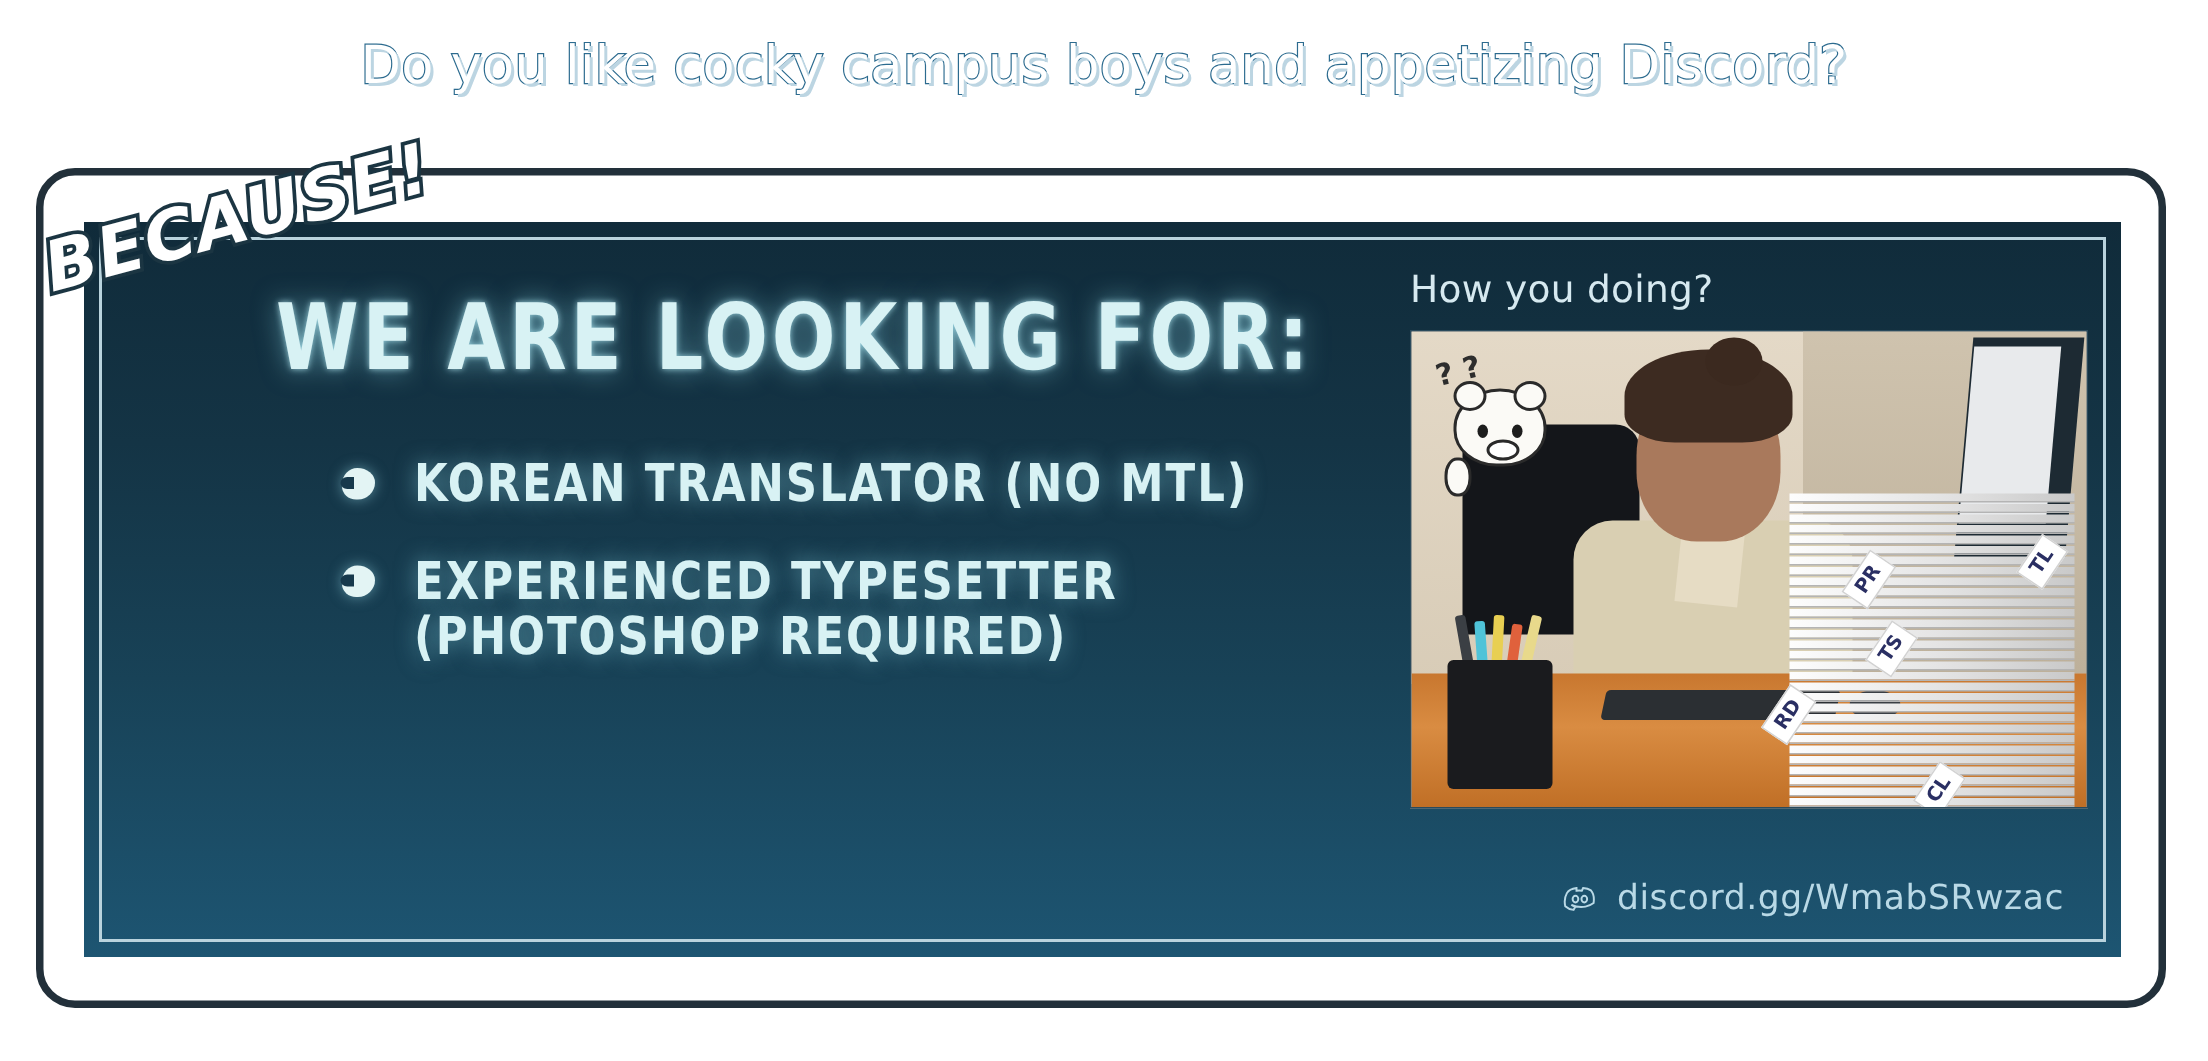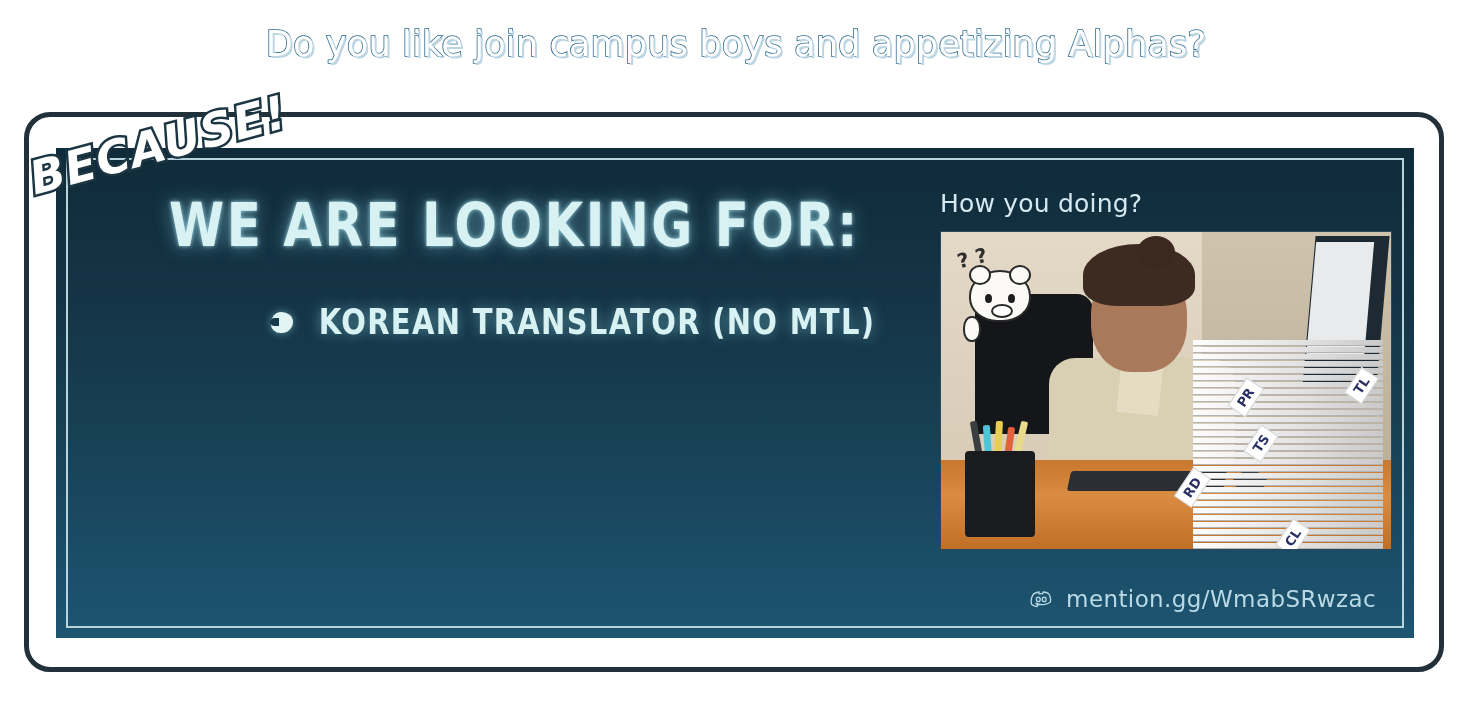--- a/index.html
+++ b/index.html
@@ -96,21 +96,21 @@
     font-style: italic;
     color: #ffffff;
     letter-spacing: 1px;
     -webkit-text-stroke: 5px #1b3542;
     paint-order: stroke fill;
   }
 
   
   .left-col {
     position: absolute;
-    left: 57px;
+    left: 72px;
     top: 42px;
     width: 820px;
     z-index: 5;
   }
   .looking-for {
     font-family: "DejaVu Sans", sans-serif;
     font-weight: bold;
     font-size: 50px;
     letter-spacing: 2.5px;
     color: #d8f2f4;
@@ -123,21 +123,20 @@
   .bullets {
     list-style: none;
     margin: 56px 0 0 0;
     padding: 0;
   }
   .bullet-row {
     display: flex;
     align-items: flex-start;
     margin-bottom: 34px;
     padding-left: 100px;
-    justify-content: center;
   }
   .bullet-marker {
     flex: 0 0 auto;
     width: 22px;
     height: 21px;
     margin-top: 8px;
     margin-right: 26px;
     background: #e3f4f4;
     border-radius: 52% 60% 58% 48% / 58% 52% 60% 46%;
     box-shadow: 0 0 9px rgba(160,225,240,0.5);
@@ -223,21 +222,20 @@
   .chibi .heart::before { top: -4px; left: 0; }
   .chibi .heart::after  { top: 0; left: 4px; }
 
   
   .right-col {
     position: absolute;
     left: 884px;
     top: 30px;
     width: 470px;
     z-index: 5;
-    margin-top: 11px;
   }
   .how-you-doing {
     font-family: "DejaVu Sans", sans-serif;
     font-size: 25px;
     line-height: 30px;
     color: #d6e9f0;
     letter-spacing: 0.2px;
   }
 
   
@@ -391,35 +389,40 @@
     color: #b9d9e6;
     letter-spacing: 0.4px;
   }
   .discord-icon { margin-right: 10px; display: block; }
 </style>
 </head>
 <body>
 
 <div class="headline-wrap">
   <div class="rule rule-left"></div>
-  <div class="headline headline-line1">Do you like join campus boys and appetizing Alphas?</div>
+  <div class="headline headline-line1">Do you like cocky campus boys and appetizing Discord?</div>
 </div>
 
 <div class="outer-frame"></div>
 
 <div class="panel">
   <div class="panel-inner-border"></div>
 
   <div class="left-col">
     <div class="looking-for">WE ARE LOOKING FOR:</div>
 
     <ul class="bullets">
       <li class="bullet-row">
         <span class="bullet-marker"></span>
         <span class="bullet-text">KOREAN TRANSLATOR (NO MTL)</span>
+      </li>
+      <li class="bullet-row">
+        <span class="bullet-marker"></span>
+        <span class="bullet-text" style="white-space: pre-line;">EXPERIENCED TYPESETTER
+(PHOTOSHOP REQUIRED)</span>
       </li>
     </ul>
   </div>
 
 
   <div class="right-col">
     <div class="how-you-doing">How you doing?</div>
 
     <div class="photo">
       <div class="ph-wall-left"></div>
@@ -493,17 +496,17 @@
       </div>
     </div>
   </div>
 
   <div class="discord-link">
     <svg class="discord-icon" width="26" height="20" viewBox="0 0 26 20" fill="none" stroke="#b9d9e6" stroke-width="1.3">
       <path d="M9 3 C6 3.4 3.6 4.6 2.6 6.4 C1 9.2 0.9 12.4 1.5 15.2 C3 16.6 5 17.4 7 17.6 L8.2 15.6 C7.2 15.3 6.3 14.8 5.6 14.2 C8.6 15.6 12 16 15 15.4 C17 15 18.8 14.2 20.4 13 C20.8 10 20.4 6.6 18.6 4.6 C17.2 3.6 15.2 3.1 13.4 3 L12.6 4.8 C11.4 4.6 10.2 4.6 9 4.8 Z"></path>
       <ellipse cx="8.3" cy="10.4" rx="1.9" ry="2.2"></ellipse>
       <ellipse cx="14.2" cy="10.4" rx="1.9" ry="2.2"></ellipse>
     </svg>
-    <span>mention.gg/WmabSRwzac</span>
+    <span>discord.gg/WmabSRwzac</span>
   </div>
 </div>
 
 <div class="because">BECAUSE!</div>
 
 </body></html>

